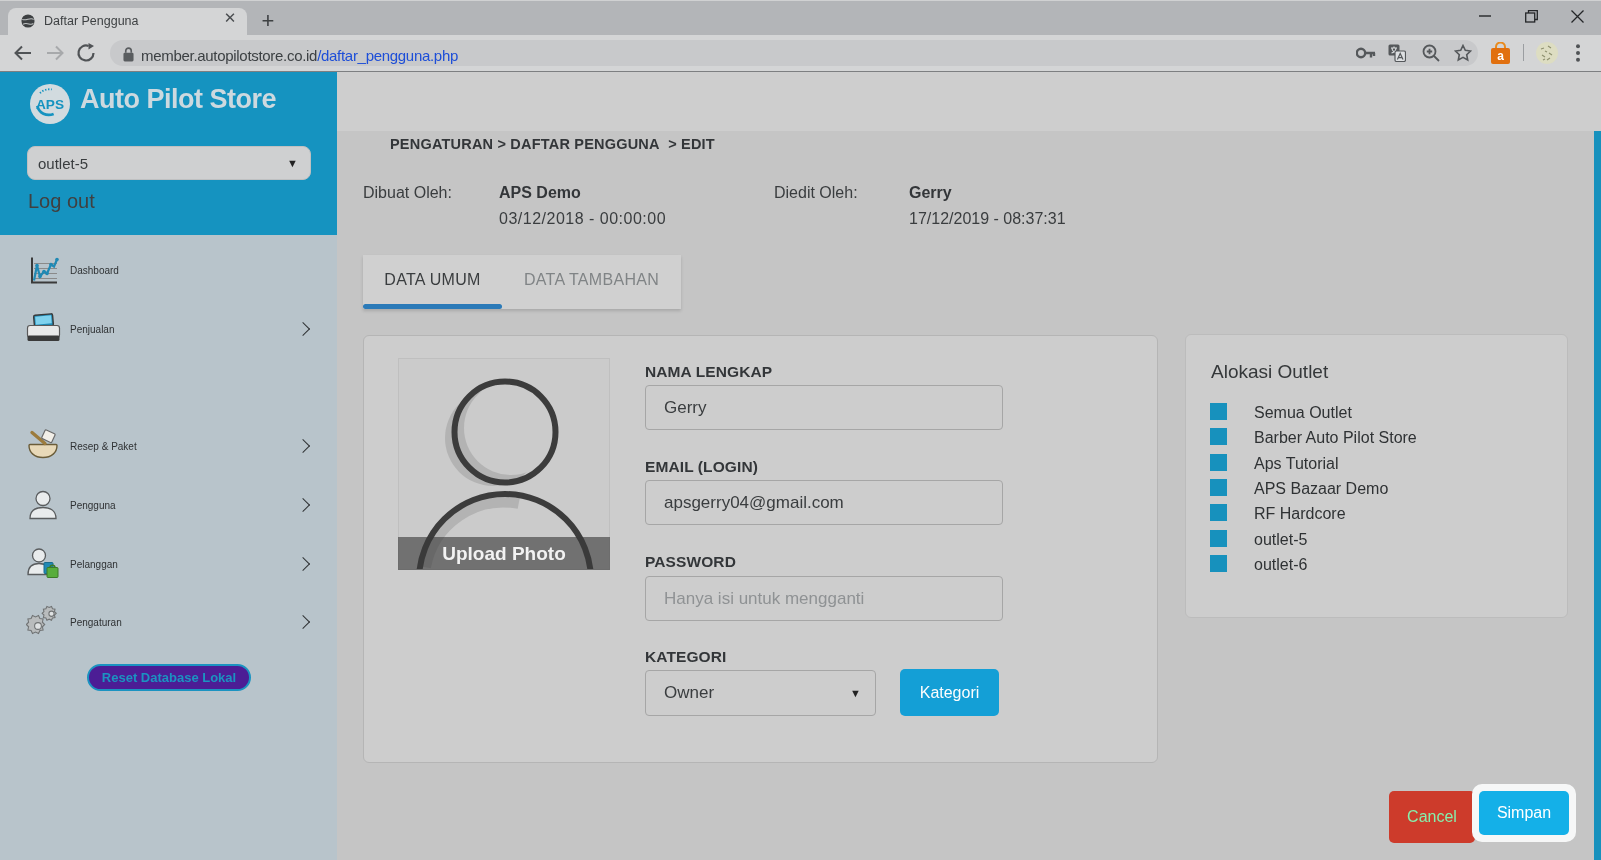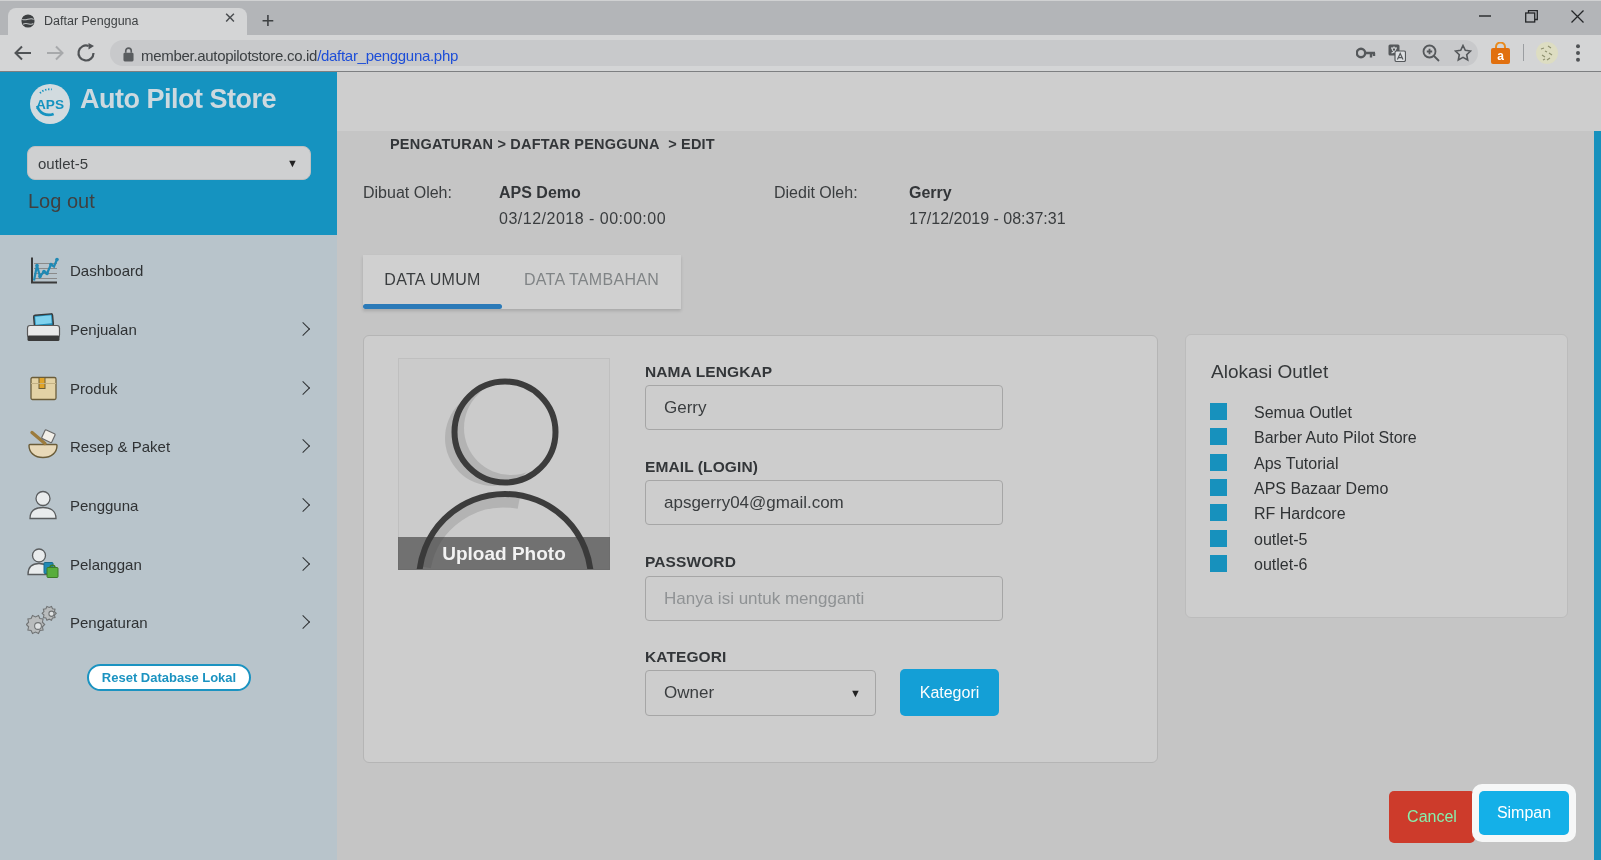--- a/index.html
+++ b/index.html
@@ -23,23 +23,23 @@
   #sidebar { left:0; top:72px; width:337px; height:788px; background:#b8c4cb; }
   #sideblue { left:0; top:0; width:337px; height:163px; background:#1593c0; }
   #brand { left:80px; top:12px; font-size:27px; font-weight:bold; color:#cdd9df; letter-spacing:-0.5px; }
   #outletsel { left:27px; top:74px; width:284px; height:34px; background:#cfd0d1; border-radius:8px; border:1px solid #bfc0c1; }
   #outletsel span { position:absolute; left:10px; top:8px; font-size:15px; color:#3a3d3f; }
   #outletsel i { position:absolute; right:12px; top:10px; font-style:normal; font-size:11px; color:#222; }
   #logout { left:28px; top:118px; font-size:20px; color:#404040; }
 
   .mrow { position:absolute; left:0; width:337px; height:40px; }
   .mrow .ic { position:absolute; left:26px; top:50%; transform:translateY(-50%); width:35px; height:35px; }
-  .mrow .lbl { position:absolute; left:70px; top:50%; transform:translateY(-50%); font-size:15px; color:#2f3234; }
+  .mrow .lbl { position:absolute; left:70px; top:50%; transform:translateY(-50%); font-size:10px; color:#2f3234; }
   .mrow .chev { position:absolute; left:298px; top:50%; transform:translateY(-50%); width:10px; height:10px; border-top:1.6px solid #2f3234; border-right:1.6px solid #2f3234; transform:translateY(-50%) rotate(45deg); }
-  #resetbtn { left:87px; top:592px; width:164px; height:27px; background:#ffffff; border:2px solid #1b93c1; border-radius:14px; color:#1b93c1; font-size:13px; font-weight:bold; text-align:center; line-height:23px; }
+  #resetbtn { left:87px; top:592px; width:164px; height:27px; background:#4c1d95; border:2px solid #1b93c1; border-radius:14px; color:#1b93c1; font-size:13px; font-weight:bold; text-align:center; line-height:23px; }
 
   
   #topstrip { left:337px; top:72px; width:1264px; height:59px; background:#cecece; }
   #content { left:337px; top:131px; width:1264px; height:729px; background:#c5c5c5; }
   #scrollbar { left:1594px; top:131px; width:7px; height:729px; background:#1791bd; }
 
   #breadcrumb { left:363px; top:136px; font-size:14.5px; font-weight:bold; color:#333639; letter-spacing:0.2px;margin-left:27px; }
   .meta { font-size:16px; color:#3a3d3f; }
   .metab { font-size:16px; font-weight:bold; color:#333639; }
 
@@ -187,29 +187,20 @@
       <span class="lbl">Dashboard</span>
     </div>
     <div class="mrow" style="top:237px;">
       <svg class="ic" viewBox="0 0 35 35">
         <rect x="8" y="3" width="19" height="12" rx="1.5" transform="rotate(-5 17.5 9)" fill="#2089b4" stroke="#3a3a3a" stroke-width="1.4"></rect>
         <rect x="9.5" y="4.5" width="16" height="8" transform="rotate(-5 17.5 9)" fill="#7fd2ee"></rect>
         <rect x="1.5" y="14" width="32" height="12" rx="2.5" fill="#e9e9e9" stroke="#5a5a5a" stroke-width="1.2"></rect>
         <rect x="1.5" y="24" width="32" height="5.5" rx="1.5" fill="#3a3a3a"></rect>
       </svg>
       <span class="lbl">Penjualan</span>
-      <span class="chev"></span>
-    </div>
-    <div class="mrow" style="top:296px;">
-      <svg class="ic" viewBox="0 0 35 35">
-        <rect x="5" y="7" width="25" height="22" rx="1.5" fill="#e3d2a5" stroke="#6b5d39" stroke-width="1.3"></rect>
-        <rect x="13" y="7" width="6" height="11" fill="#e0a42a" stroke="#6b5d39" stroke-width="1"></rect>
-        <path d="M5 13 H30" stroke="#c3b184" stroke-width="1"></path>
-      </svg>
-      <span class="lbl">Produk</span>
       <span class="chev"></span>
     </div>
     <div class="mrow" style="top:354px;">
       <svg class="ic" viewBox="0 0 35 35">
         <path d="M4 16 H30 A1 1 0 0 1 31 17 C31 24 25.5 29 17 29 C8.5 29 3 24 3 17 A1 1 0 0 1 4 16 Z" fill="#e8d9b8" stroke="#6b5d39" stroke-width="1.4"></path>
         <path d="M19 15 L6 4" stroke="#9c7b3c" stroke-width="3.4" stroke-linecap="round"></path>
         <rect x="17" y="3" width="11" height="9.5" rx="1" transform="rotate(25 22.5 7.5)" fill="#f2efe8" stroke="#6b6b6b" stroke-width="1.2"></rect>
       </svg>
       <span class="lbl">Resep &amp; Paket</span>
       <span class="chev"></span>

